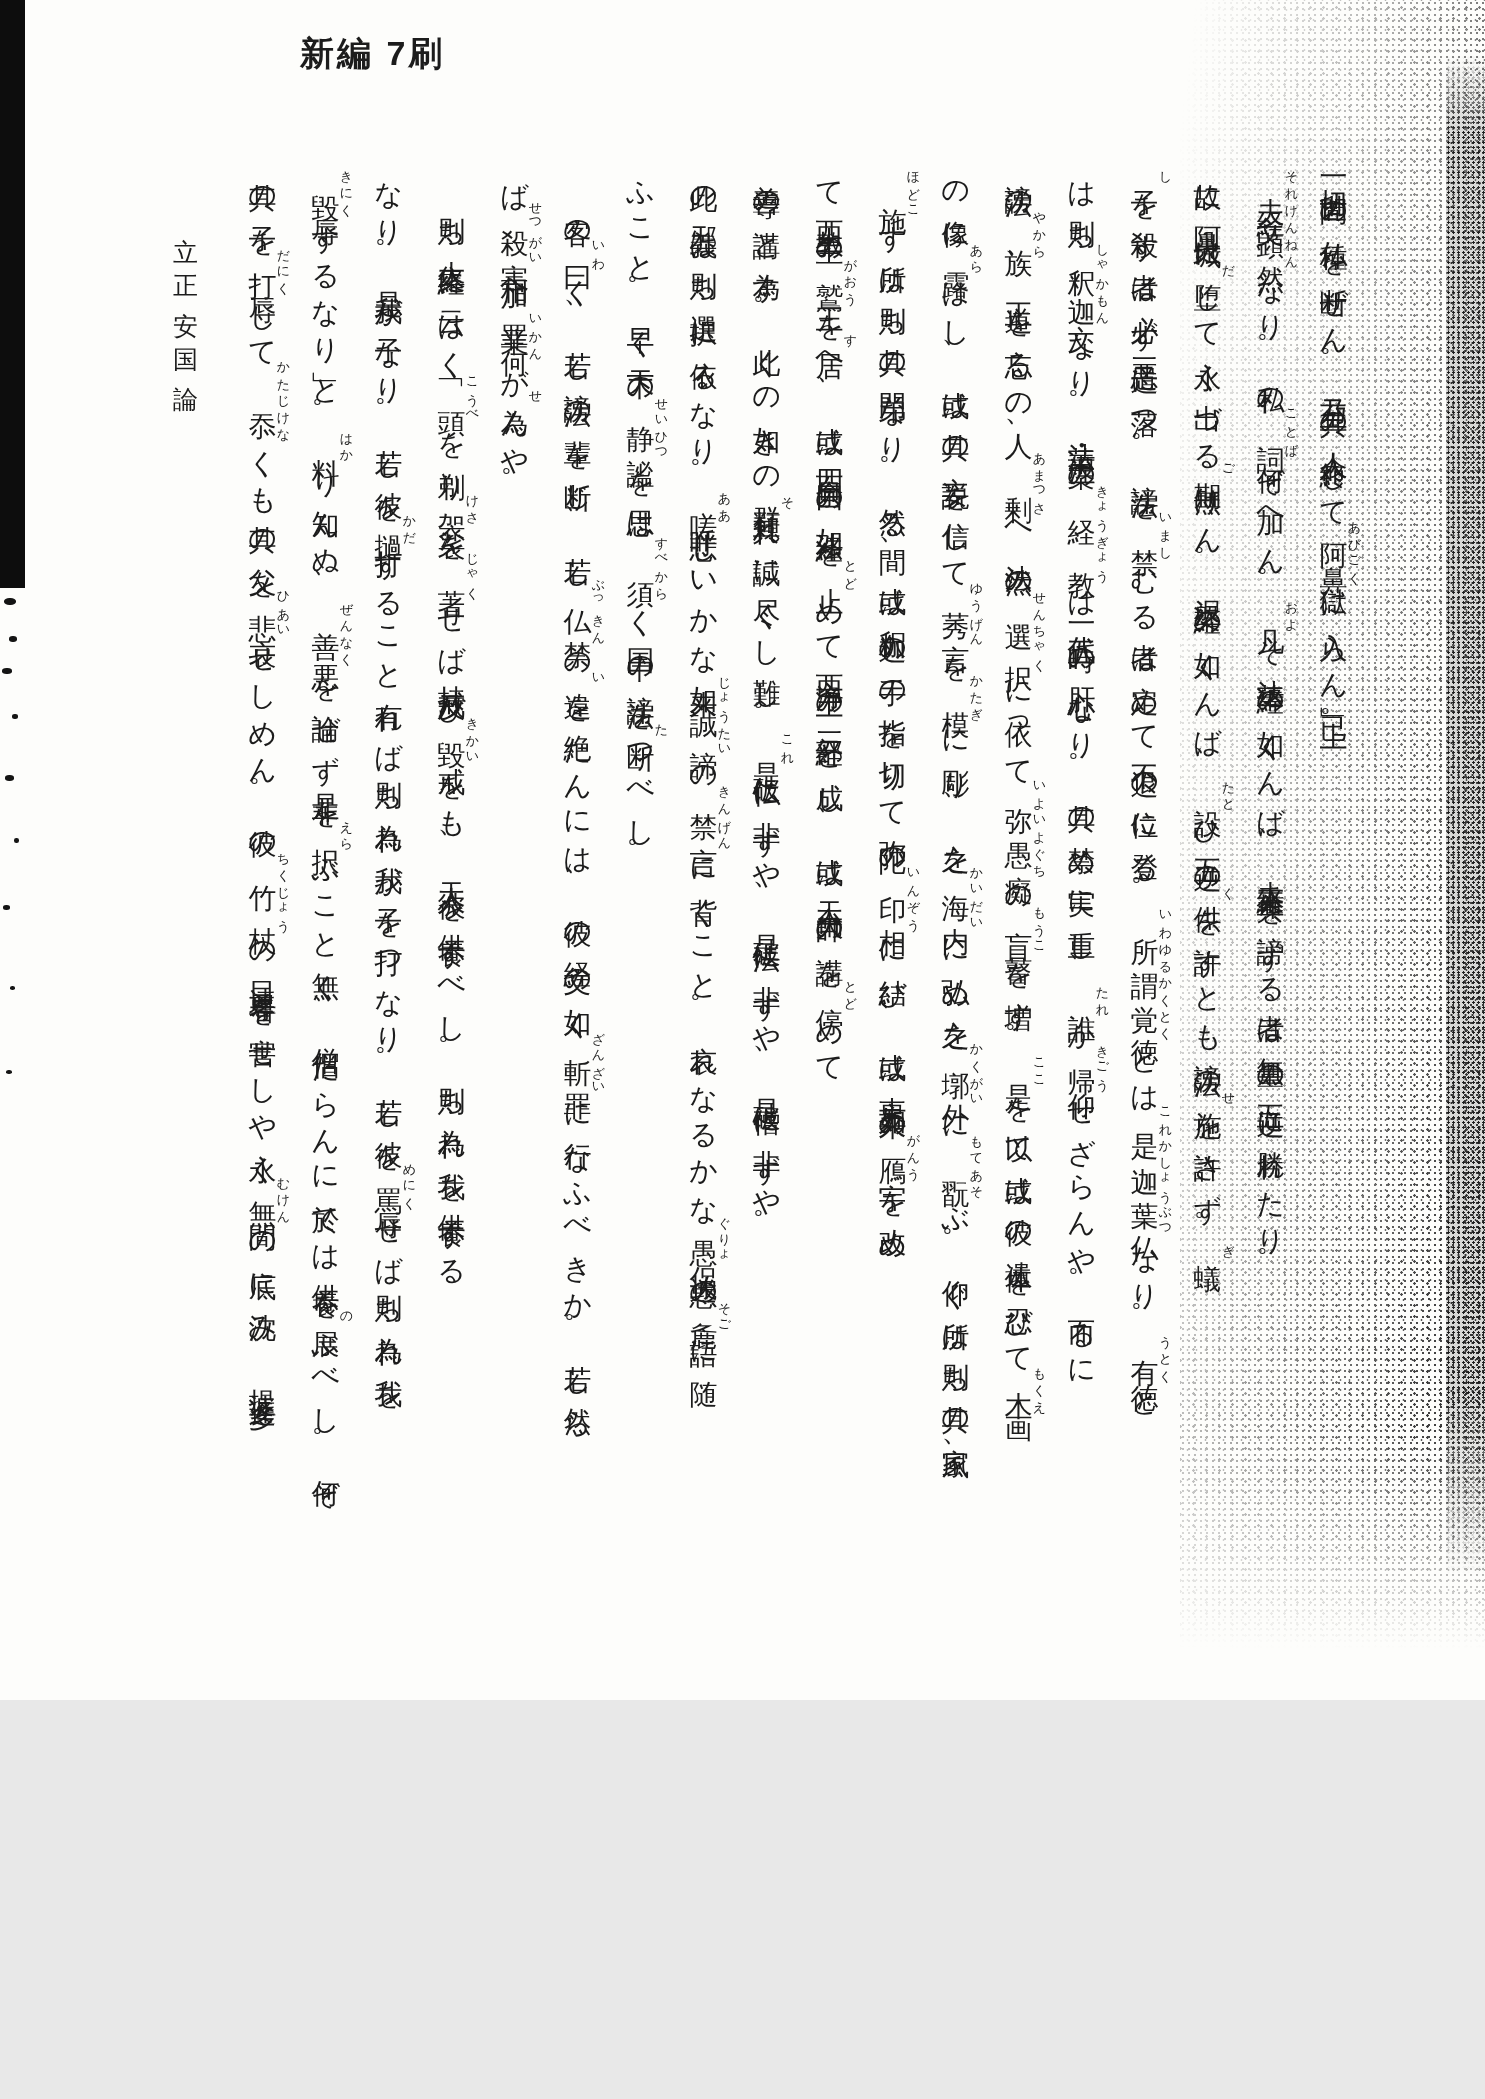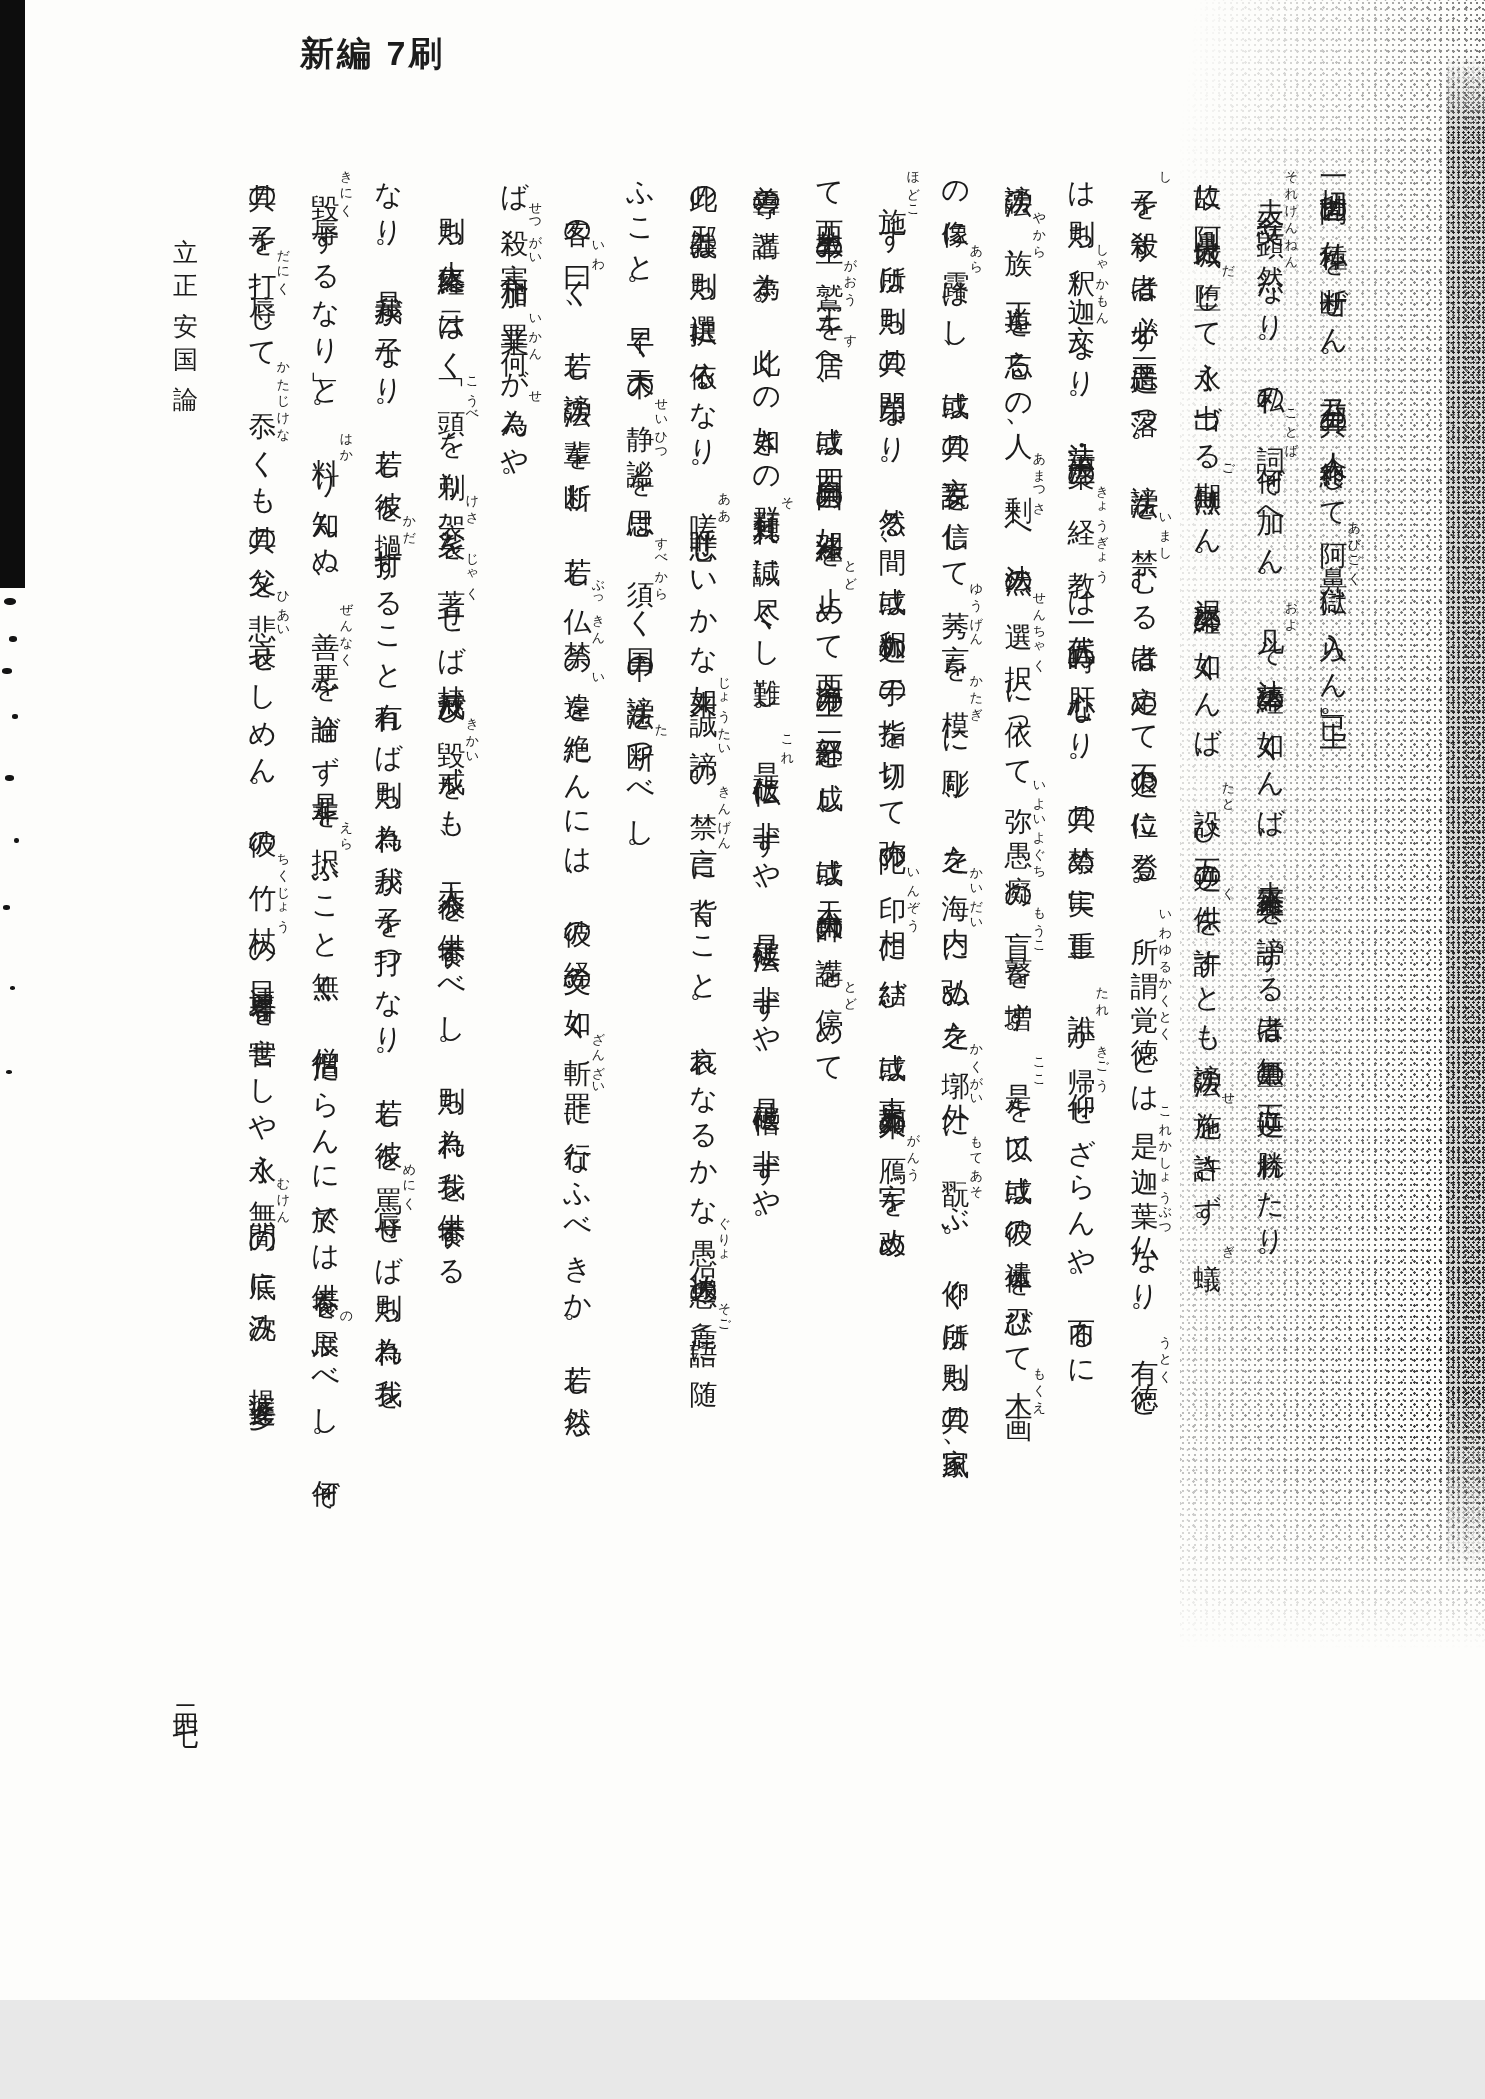--- a/index.html
+++ b/index.html
@@ -1,16 +1,16 @@
 <!DOCTYPE html>
 <html><head>
 <meta charset="utf-8">
 <style>
   html,body{margin:0;padding:0;background:#e8e8e8;}
-  .page{position:relative;width:1485px;height:2000px;background:#fdfdfb;overflow:hidden;
+  .page{position:relative;width:1485px;height:1700px;background:#fdfdfb;overflow:hidden;
         font-family:"Liberation Serif","DejaVu Serif",serif;color:#1c1c1c;}
   .header{position:absolute;left:300px;top:31px;z-index:5;
           font-family:"Liberation Sans","DejaVu Sans",sans-serif;
           font-weight:700;font-size:34px;letter-spacing:3px;}
   .margin-title{position:absolute;left:169px;top:218px;z-index:5;
           writing-mode:vertical-rl;font-size:25px;letter-spacing:37px;}
   .page-number{position:absolute;left:168px;top:1686px;z-index:5;
           writing-mode:vertical-rl;font-size:26px;letter-spacing:8px;}
   .text-block{position:absolute;left:0;top:0;width:100%;height:100%;z-index:5;}
   .text-block .col{position:absolute;writing-mode:vertical-rl;

